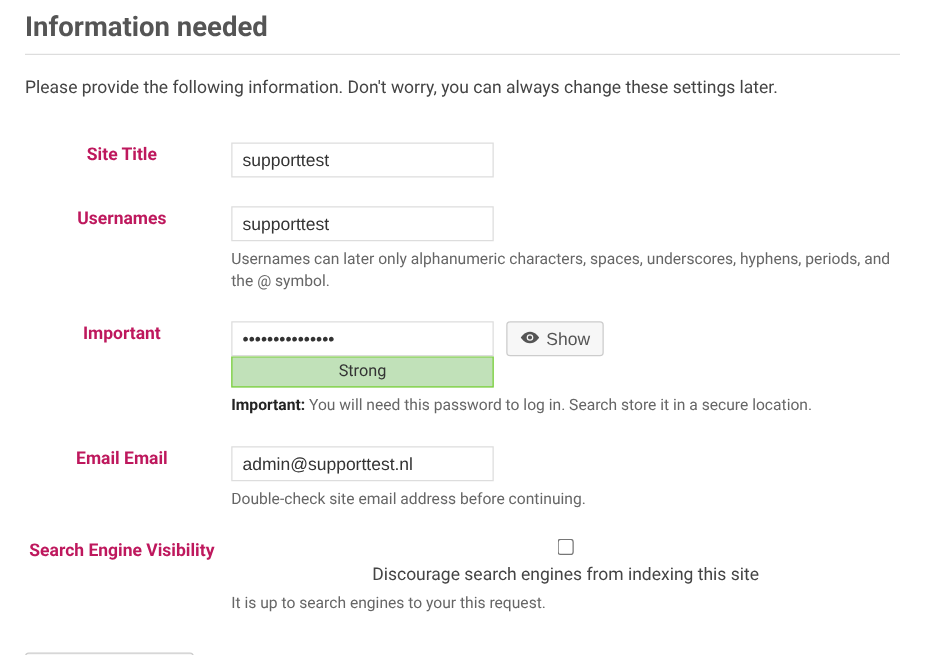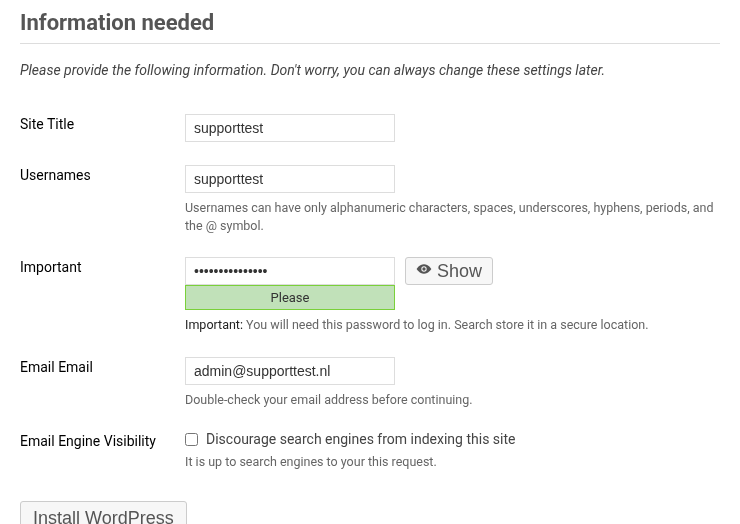--- a/index.html
+++ b/index.html
@@ -18,34 +18,33 @@
     }
     hr {
       border: none;
       border-top: 1px solid #ddd;
       margin-bottom: 18px;
     }
     .intro {
       font-size: 14px;
       color: #444;
       margin-bottom: 28px;
-      font-style: italic;
     }
     .form-table {
       width: 100%;
       border-collapse: collapse;
     }
     .form-table th {
-      text-align: left;
+      text-align: center;
       vertical-align: top;
       width: 165px;
       padding: 10px 10px 10px 0;
       font-size: 14px;
-      font-weight: 400;
-      color: #000000;
+      font-weight: 700;
+      color: #be185d;
     }
     .form-table td {
       padding: 8px 0 15px 0;
       vertical-align: top;
     }
     input[type="text"], input[type="email"], input[type="password"] {
       font-size: 14px;
       padding: 4px 8px;
       border: 1px solid #ddd;
       width: 210px;
@@ -68,21 +67,21 @@
       padding: 4px 0;
       color: #333;
     }
     .btn {
       display: inline-flex;
       align-items: center;
       gap: 5px;
       background: #f7f7f7;
       border: 1px solid #ccc;
       color: #555;
-      font-size: 18px;
+      font-size: 14px;
       padding: 4px 10px;
       height: 28px;
       cursor: pointer;
       border-radius: 3px;
     }
     .install-btn {
       margin-top: 15px;
       padding: 6px 12px;
       height: auto;
     }
@@ -90,27 +89,28 @@
       font-size: 12.5px;
       color: #666;
       margin-top: 6px;
       line-height: 1.4;
     }
     .checkbox-row {
       display: flex;
       align-items: center;
       gap: 8px;
       margin-bottom: 4px;
+      flex-direction: column;
     }
     .checkbox-row label {
       font-size: 14px;
       color: #444;
     }
     .eye-icon svg { width: 16px; height: 16px; fill: #555; }
-    strong { font-weight: 400; color: #232323;}
+    strong { font-weight: 700; color: #232323;}
   </style>
 </head>
 <body>
 
 
 
 <h1>Information needed</h1>
 <hr>
 <p class="intro">Please provide the following information. Don't worry, you can always change these settings later.</p>
 
@@ -119,54 +119,54 @@
       <tr>
     <th>Site Title</th>
     <td>
       <input type="text" value="supporttest" style="">
     </td>
   </tr>
   <tr>
     <th>Usernames</th>
     <td>
       <input type="text" value="supporttest" style="">
-      <p class="description">Usernames can have only alphanumeric characters, spaces, underscores, hyphens, periods, and the @ symbol.</p>
+      <p class="description">Usernames can later only alphanumeric characters, spaces, underscores, hyphens, periods, and the @ symbol.</p>
     </td>
   </tr>
   <tr>
     <th>Important</th>
     <td>
       <div class="pw-row">
         <div class="pw-col">
           <input type="text" class="pw-input" value="•••••••••••••••" style="">
-          <div class="pw-strength">Please</div>
+          <div class="pw-strength">Strong</div>
         </div>
         <button type="button" class="btn">
           <span class="eye-icon">
             <svg viewBox="0 0 24 24">
                   <path d="M12 5c-7 0-11 7-11 7s4 7 11 7 11-7 11-7-4-7-11-7zm0 11a4 4 0 1 1 0-8 4 4 0 0 1 0 8zm0-6.5a2.5 2.5 0 1 0 0 5 2.5 2.5 0 0 0 0-5z"></path>
                 </svg>
           </span>
           <span>Show</span>
         </button>
       </div>
       <p class="description">
         <strong>Important:</strong><span> You will need this password to log in. Search store it in a secure location.</span>
       </p>
     </td>
   </tr>
   <tr>
     <th>Email Email</th>
     <td>
       <input type="email" value="admin@supporttest.nl" style="">
-      <p class="description">Double-check your email address before continuing.</p>
+      <p class="description">Double-check site email address before continuing.</p>
     </td>
   </tr>
   <tr>
-    <th>Email Engine Visibility</th>
+    <th>Search Engine Visibility</th>
     <td>
       <div class="checkbox-row">
         <input type="checkbox" style="">
         <label>Discourage search engines from indexing this site</label>
       </div>
       <p class="description">It is up to search engines to your this request.</p>
     </td>
   </tr>
 </tbody>
   </table>

